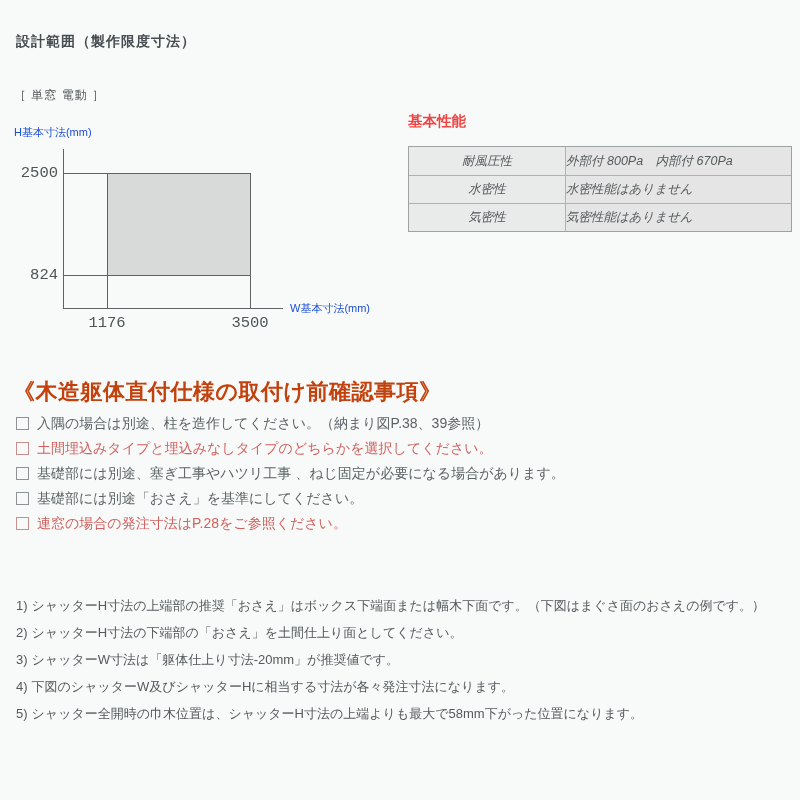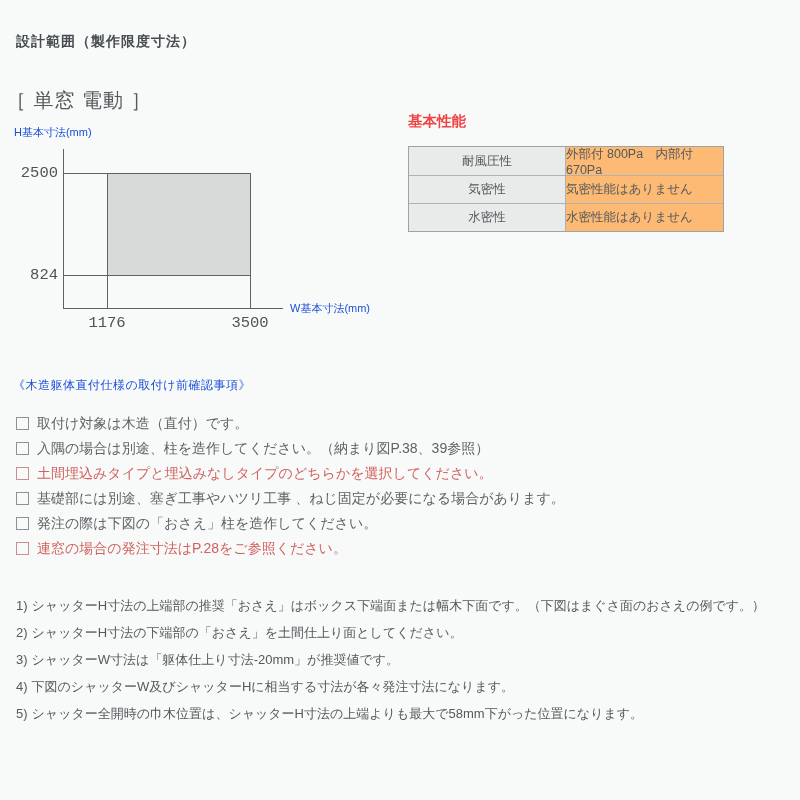--- a/index.html
+++ b/index.html
@@ -11,22 +11,22 @@
     position:relative;
     overflow:hidden;
   }
   .abs { position:absolute; }
 
   .page-title {
     left:16px; top:33px;
     font-size:14px; font-weight:600; color:#484d51; letter-spacing:1px;
   }
   .subtitle {
-    left:6px; top:87px;
-    font-size:20px; color:#55595c; letter-spacing:1px;
+    left:14px; top:87px;
+    font-size:12px; color:#55595c; letter-spacing:1px;
   }
 
   
   .axis-label { font-size:11px; color:#1d4ed8; }
   .h-axis-label { left:14px; top:125px; }
   .w-axis-label { left:290px; top:301px; }
   .dline { background:#5f6366; position:absolute; }
   .y-axis  { left:63px;  top:149px; width:1px;  height:160px; }
   .x-axis  { left:63px;  top:308px; width:220px; height:1px; }
   .line-2500 { left:63px; top:173px; width:45px;  height:1px; }
@@ -42,39 +42,39 @@
   .num-824  { left:18px;  top:266px; width:40px; text-align:right; }
   .num-1176 { left:84px;  top:314px; width:46px; text-align:center; }
   .num-3500 { left:227px; top:314px; width:46px; text-align:center; }
 
   
   .perf-heading {
     left:408px; top:112px;
     font-size:14.5px; font-weight:600; color:#ef4444;
   }
   .perf-table {
-    left:408px; top:146px; width:316px;
-    border:1px solid #9da2a2; background:#fdba74;
+    left:408px; top:146px; width:384px;
+    border:1px solid #9da2a2; background:#e5e5e5;font-style:italic;
   }
   .perf-row { display:flex; height:28px; border-top:1px solid #aeb2b2; }
   .perf-row:first-child { border-top:none; }
   .perf-label {
     width:157px; background:#e9eaea; border-right:1px solid #aeb2b2;
     display:flex; align-items:center; justify-content:center;
     font-size:12.5px; color:#55595c;
   }
   .perf-value {
     flex:1; display:flex; align-items:center; 
     font-size:12.5px; color:#55595c;
   }
 
   
   .check-heading {
     left:13px; top:377px;
-    font-size:12px; font-weight:400; color:#1d4ed8; letter-spacing:0.5px;
+    font-size:22px; font-weight:700; color:#c2410c; letter-spacing:0.5px;
   }
   .checklist { left:16px; top:411px; }
   .check-item { display:flex; align-items:center; height:25px; font-size:14px; color:#5d6265; }
   .checkbox {
     width:13px; height:13px; border:1px solid #8d9294;
     margin-right:8px; flex:0 0 auto; background:transparent;
   }
   .check-item.red { color:#d2605e; }
   .check-item.red .checkbox { border-color:#c98e8d; }
 
@@ -105,50 +105,46 @@
   <div class="abs axis-label w-axis-label">W基本寸法(mm)</div>
 </div>
 
 <div class="abs perf-heading">基本性能</div>
 <div class="abs perf-table">
   <div class="perf-row">
     <div class="perf-label">耐風圧性</div>
     <div class="perf-value">外部付 800Pa　内部付 670Pa</div>
   </div>
   <div class="perf-row">
+    <div class="perf-label">水密性</div>
+    <div class="perf-value">水密性能はありません</div>
+  </div>
+  <div class="perf-row">
     <div class="perf-label">気密性</div>
     <div class="perf-value">気密性能はありません</div>
-  </div>
-  <div class="perf-row">
-    <div class="perf-label">水密性</div>
-    <div class="perf-value">水密性能はありません</div>
   </div>
 </div>
 
 <div class="abs check-heading">《木造躯体直付仕様の取付け前確認事項》</div>
 <div class="abs checklist">
-  <div class="check-item">
-    <span class="checkbox"></span>
-    <span>取付け対象は木造（直付）です。</span>
-  </div>
   <div class="check-item">
     <span class="checkbox"></span>
     <span>入隅の場合は別途、柱を造作してください。（納まり図P.38、39参照）</span>
   </div>
   <div class="check-item red">
     <span class="checkbox"></span>
     <span>土間埋込みタイプと埋込みなしタイプのどちらかを選択してください。</span>
   </div>
   <div class="check-item">
     <span class="checkbox"></span>
     <span>基礎部には別途、塞ぎ工事やハツリ工事 、ねじ固定が必要になる場合があります。</span>
   </div>
   <div class="check-item">
     <span class="checkbox"></span>
-    <span>発注の際は下図の「おさえ」柱を造作してください。</span>
+    <span>基礎部には別途「おさえ」を基準にしてください。</span>
   </div>
   <div class="check-item red">
     <span class="checkbox"></span>
     <span>連窓の場合の発注寸法はP.28をご参照ください。</span>
   </div>
 </div>
 
 <div class="abs notes">
   <div class="note-item">
     <span class="note-num">1)</span>

